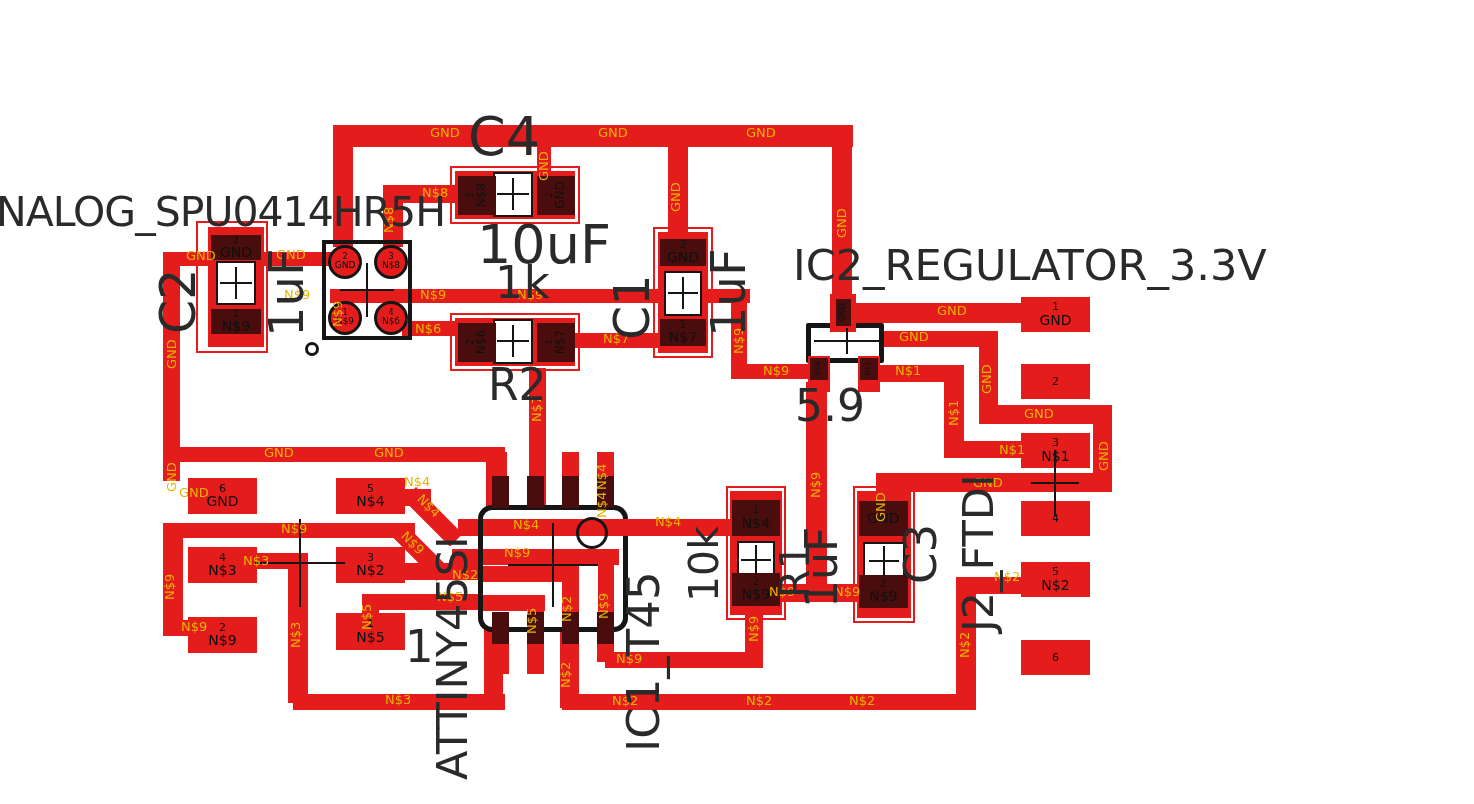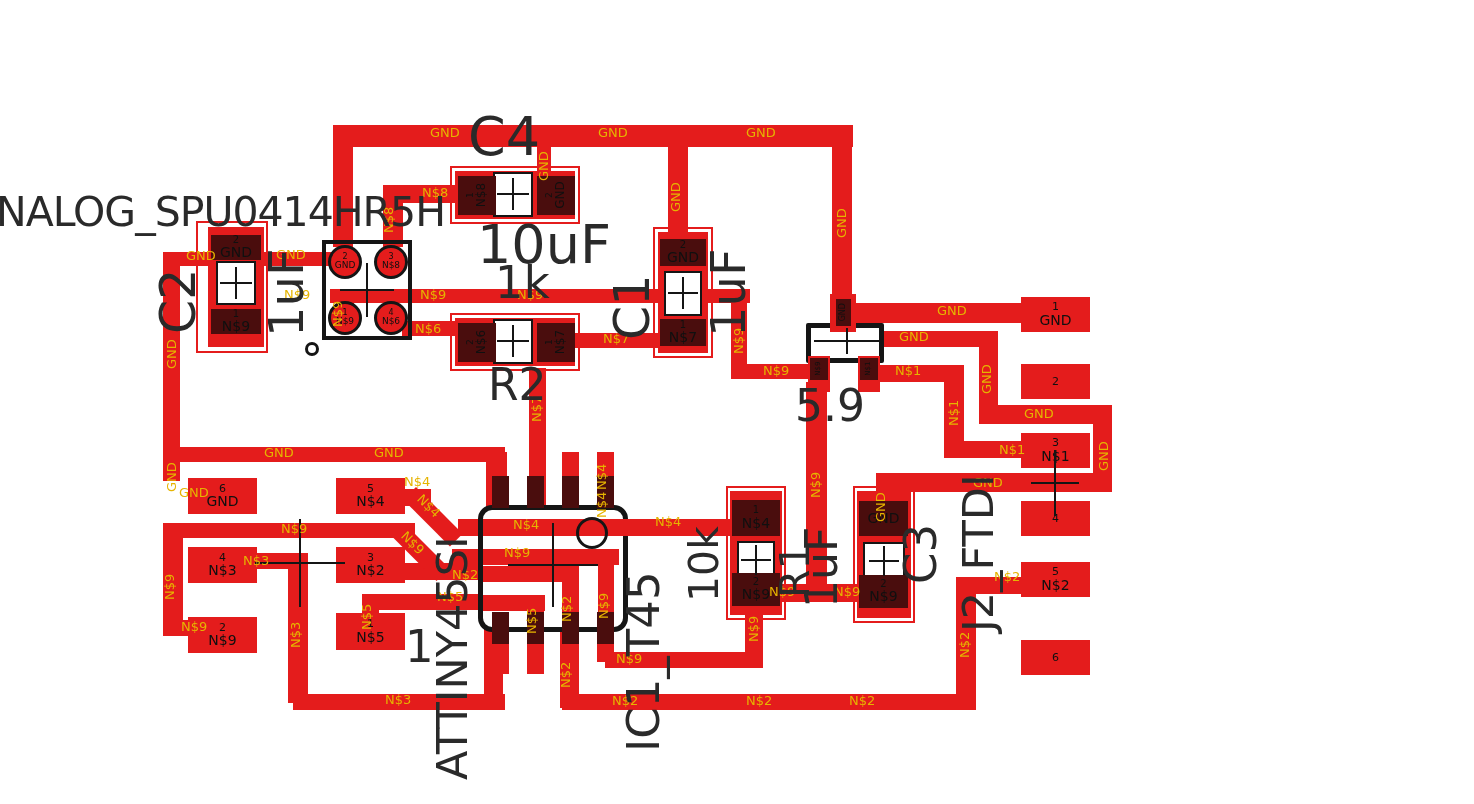--- a/index.html
+++ b/index.html
@@ -386,20 +386,21 @@
     <div class="lbl" style="left: 769px; top: 585px;">N$9</div>
     <div class="lbl" style="left: 834px; top: 585px;">N$9</div>
     <div class="lbl" style="left: 612px; top: 694px;">N$2</div>
     <div class="lbl" style="left: 746px; top: 694px;">N$2</div>
     <div class="lbl" style="left: 849px; top: 694px;">N$2</div>
     <div class="nm" style="left: -4px; top: 192px; font-size: 41px; letter-spacing: -1px;">NALOG_SPU0414HR5H</div>
     <div class="nm" style="left: 468px; top: 110px; font-size: 54px;">C4</div>
     <div class="nm" style="left: 477px; top: 218px; font-size: 54px;">10uF</div>
     <div class="nm" style="left: 495px; top: 260px; font-size: 45px;">1k</div>
     <div class="nm" style="left: 488px; top: 363px; font-size: 44px;">R2</div>
+    <div class="nm" style="left: 793px; top: 244px; font-size: 43px;">IC2_REGULATOR_3.3V</div>
     <div class="nm" style="left: 795px; top: 384px; font-size: 44px;">5.9</div>
     <div class="nm" style="left: 405px; top: 624px; font-size: 45px;">1</div>
     <div class="nm" style="left: 154px; top: 334px; font-size: 49px; transform: rotate(-90deg);">C2</div>
     <div class="nm" style="left: 262px; top: 337px; font-size: 48px; transform: rotate(-90deg);">1uF</div>
     <div class="nm" style="left: 608px; top: 340px; font-size: 49px; transform: rotate(-90deg);">C1</div>
     <div class="nm" style="left: 704px; top: 337px; font-size: 48px; transform: rotate(-90deg);">1uF</div>
     <div class="nm" style="left: 684px; top: 602px; font-size: 41px; transform: rotate(-90deg);">10k</div>
     <div class="nm" style="left: 775px; top: 598px; font-size: 41px; transform: rotate(-90deg);">R1</div>
     <div class="nm" style="left: 800px; top: 608px; font-size: 44px; transform: rotate(-90deg);">1uF</div>
     <div class="nm" style="left: 898px; top: 584px; font-size: 45px; transform: rotate(-90deg);">C3</div>

